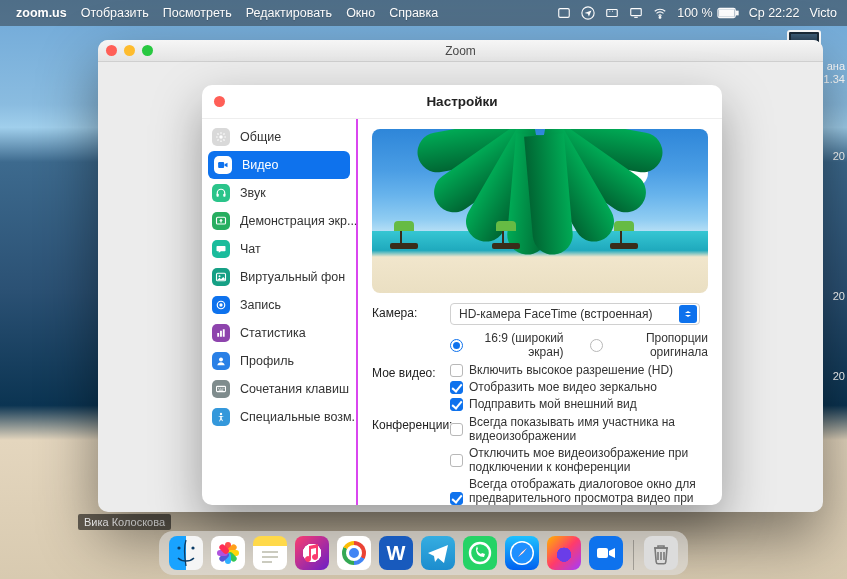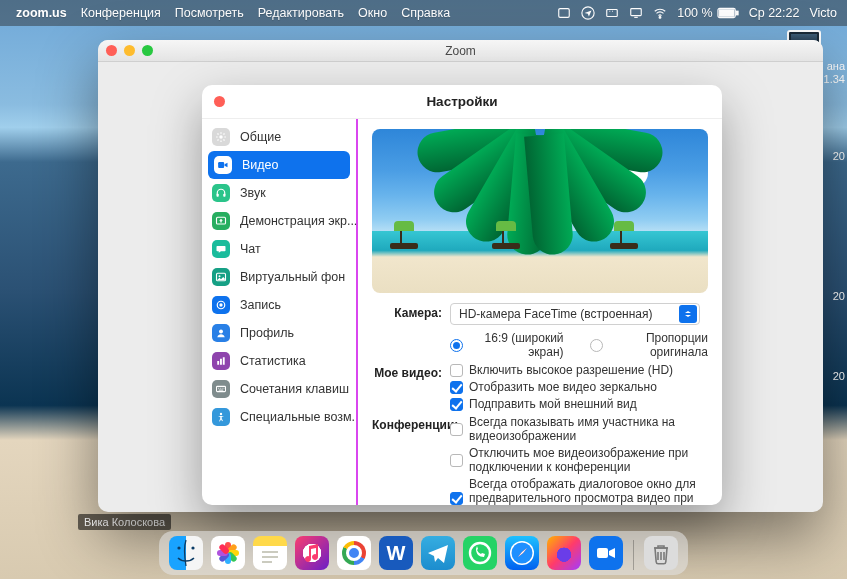--- a/index.html
+++ b/index.html
@@ -101,21 +101,21 @@
   .palm { position:absolute; top:-14px; width:180px; height:120px; }
   .palm.left{ left:-16px; transform:scaleX(-1);} .palm.right{ right:-16px;}
   .frond { position:absolute; width:120px; height:40px; border-radius:0 60px 60px 0;
     background:linear-gradient(#0a5,#063); transform-origin:left center;}
   .boat{position:absolute; bottom:44px; width:28px; height:6px; background:#3a2c1a; border-radius:2px;}
   .boat::before{content:"";position:absolute;left:10px;top:-14px;width:2px;height:14px;background:#3a2c1a;}
   .boat::after{content:"";position:absolute;left:4px;top:-22px;width:20px;height:10px;background:#6b4;border-radius:4px 4px 0 0;}
 
   .form { margin-top:10px; }
   .row { display:flex; align-items:flex-start; margin-bottom:4px; }
-  .row > .lab { width:78px; text-align:right; font-weight:700; color:#222; padding-right:8px; padding-top:3px; font-size:12px;}
+  .row > .lab { width:78px; text-align:left; font-weight:400; color:#222; padding-right:8px; padding-top:3px; font-size:12px;}
   .row > .val { flex:1; }
   .select {
     display:flex; align-items:center; justify-content:space-between;
     border:1px solid #d0d0d0; border-radius:4px; height:22px; padding:0 2px 0 8px;
     font-size:12px; background:#fff; width: 250px;
   }
   .select .caret { width:18px; height:18px; background:#0e72ed; border-radius:3px; display:flex; align-items:center; justify-content:center;}
   .select .caret svg{ width:10px; height:10px; color:#fff;}
   .opts { display:flex; flex-direction:column; gap:3px; }
   .opt { display:flex; align-items:center; gap:6px; font-size:12px; color:#333;}
@@ -153,21 +153,21 @@
   .chrome-ring::after{content:"";width:10px;height:10px;border-radius:50%;background:#4285f4;border:3px solid #fff;}
   .photos-flower{width:22px;height:22px;position:relative;}
   .petal{position:absolute;left:8px;top:0;width:6px;height:11px;border-radius:3px;transform-origin:50% 100%;}
 </style>
 </head>
 <body>
 
 <div class="menubar">
   <span class="apple"></span>
   <span class="app item">zoom.us</span>
-  <span class="item">Конференция</span>
+  <span class="item">Отобразить</span>
   <span class="item">Посмотреть</span>
   <span class="item">Редактировать</span>
   <span class="item">Окно</span>
   <span class="item">Справка</span>
   <span class="spacer"></span>
   <span class="status">
       <svg viewBox="0 0 16 16" fill="none" stroke="#fff" stroke-width="1.3">
         <rect x="2" y="3" width="12" height="10" rx="1.5"></rect>
       </svg>
     </span>
@@ -295,37 +295,37 @@
       <div class="sb-item">
         <span class="sb-ico ico-rec">
             <svg viewBox="0 0 16 16" fill="currentColor">
               <circle cx="8" cy="8" r="5" fill="none" stroke="currentColor" stroke-width="1.6"></circle>
               <circle cx="8" cy="8" r="2.2"></circle>
             </svg>
           </span>
         <span>Запись</span>
       </div>
       <div class="sb-item">
-        <span class="sb-ico ico-profile">
-            <svg viewBox="0 0 16 16" fill="currentColor">
-              <circle cx="8" cy="6" r="2.6"></circle>
-              <path d="M3 13.5c.6-2.6 2.7-4 5-4s4.4 1.4 5 4z"></path>
-            </svg>
-          </span>
-        <span>Профиль</span>
-      </div>
-      <div class="sb-item">
         <span class="sb-ico ico-stats">
             <svg viewBox="0 0 16 16" fill="currentColor">
               <rect x="3" y="8" width="2.5" height="5"></rect>
               <rect x="6.7" y="5" width="2.5" height="8"></rect>
               <rect x="10.4" y="3" width="2.5" height="10"></rect>
             </svg>
           </span>
         <span>Статистика</span>
+      </div>
+      <div class="sb-item">
+        <span class="sb-ico ico-profile">
+            <svg viewBox="0 0 16 16" fill="currentColor">
+              <circle cx="8" cy="6" r="2.6"></circle>
+              <path d="M3 13.5c.6-2.6 2.7-4 5-4s4.4 1.4 5 4z"></path>
+            </svg>
+          </span>
+        <span>Профиль</span>
       </div>
       <div class="sb-item">
         <span class="sb-ico ico-keys">
             <svg viewBox="0 0 16 16" fill="currentColor">
               <rect x="2" y="4.5" width="12" height="7" rx="1.2" fill="none" stroke="currentColor" stroke-width="1.4"></rect>
               <path d="M4 7h1M6.5 7h1M9 7h1M11.5 7h1M5 9.5h6" stroke="currentColor" stroke-width="1.2"></path>
             </svg>
           </span>
         <span>Сочетания клавиш</span>
       </div>

